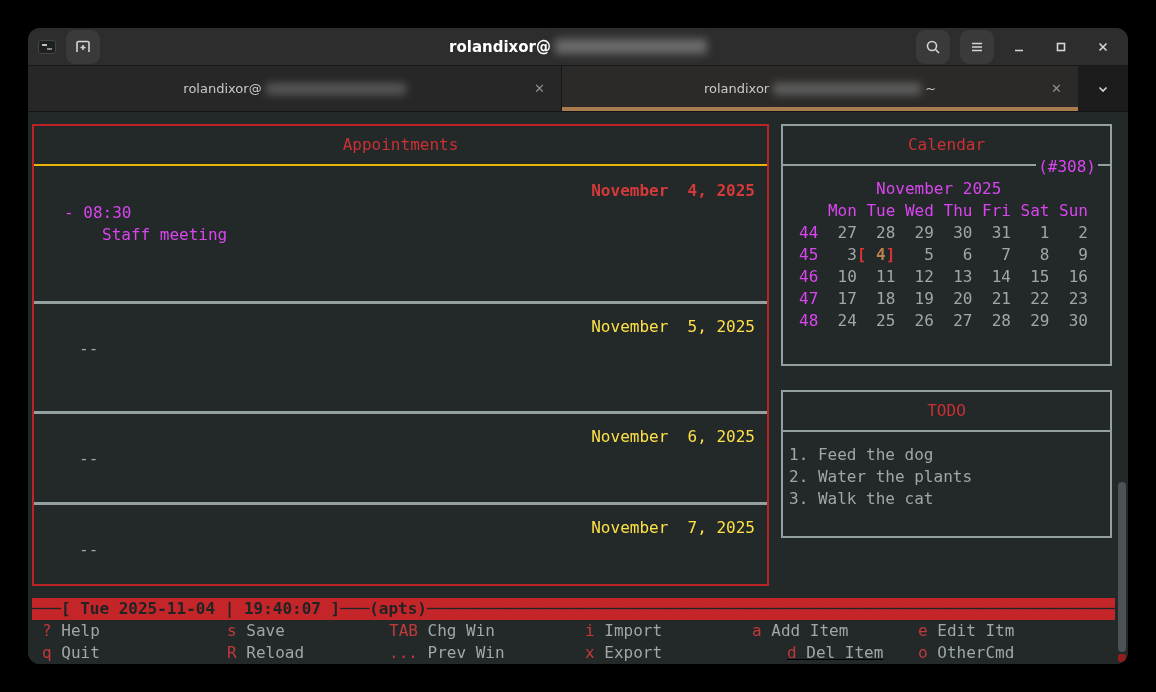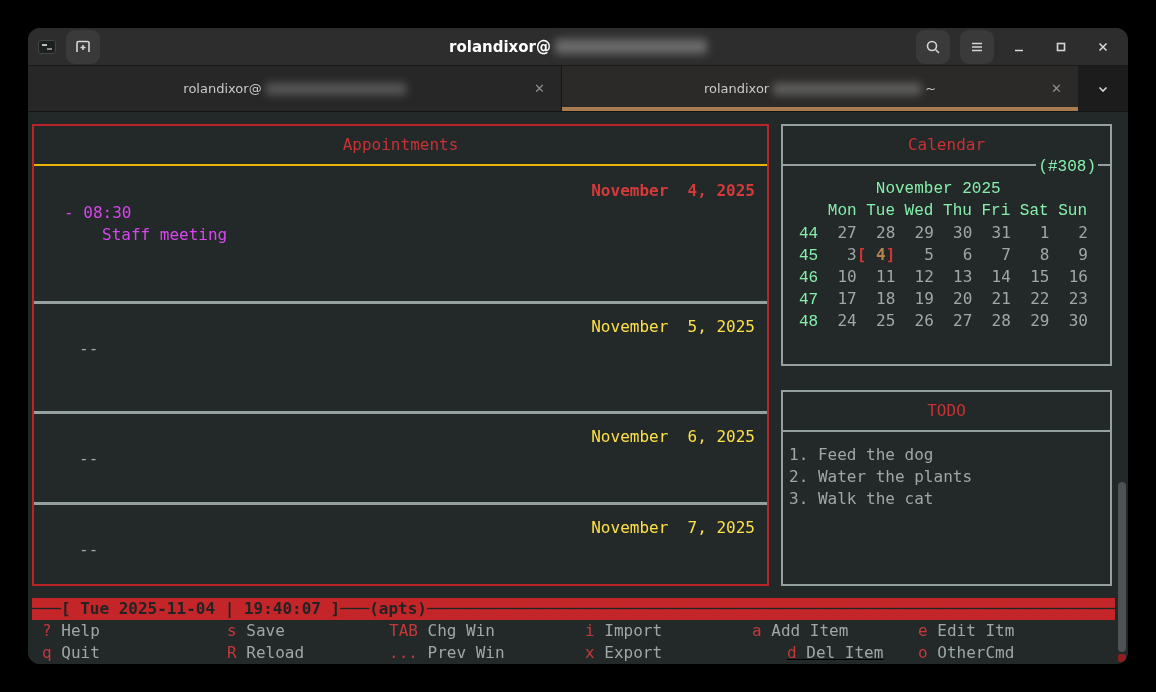--- a/index.html
+++ b/index.html
@@ -48,37 +48,37 @@
   .terminal { position:absolute; left:0; top:84px; width:1100px; height:552px; background:#232828;
               font-family:"DejaVu Sans Mono","Liberation Mono",monospace; font-size:16px; line-height:22px; }
   .panel { position:absolute; }
   .panel-title { height:40px; display:flex; align-items:center; justify-content:center;
                  color:#c93134; font-size:16px; }
   .apts-panel { left:4px; top:12px; width:737px; height:462px; border:2px solid #bb2426; }
   .apts-panel .panel-title { border-bottom:2px solid #eab308; }
   .gray-panel { border:2px solid #94a1a0; }
   .gray-panel .panel-title { border-bottom:2px solid #94a1a0; }
   .cal-panel { left:753px; top:12px; width:331px; height:242px; }
-  .todo-panel { left:753px; top:278px; width:331px; height:196px; }
+  .todo-panel { left:753px; top:278px; width:331px; height:148px; }
   .cal-badge { position:absolute; top:30px; right:12px; height:22px; line-height:22px;
                background:#232828; color:#c93134; padding:0 2px; }
 
   .apt-content { position:absolute; left:0; top:42px; right:0; bottom:0; display:flex; flex-direction:column; }
   .apt-section { padding-top:12px; overflow:hidden; }
   .apt-section.grow { flex:1; }
   .apt-sep { height:3px; background:#94a1a0; }
   .apt-date { height:22px; text-align:right; padding-right:12px; color:#fde047; white-space:pre; }
   .apt-date.current { color:#d43a3a; font-weight:bold; }
   .apt-line { height:22px; white-space:pre; }
   .apt-line.redtxt { color:#d946ef; }
   .apt-line.graytxt { color:#9fa8a6; }
 
   .cal-grid { padding:12px 0 0 16px; color:#9fa8a6; white-space:pre; }
   .cal-row { height:22px; }
-  .red { color:#86efac;font-family:Liberation Mono, monospace; }
+  .red { color:#d946ef; }
   .bracket { color:#d33434; font-weight:bold; }
   .orange { color:#b5824f; font-weight:bold; }
 
   .todo-items { padding:12px 0 0 6px; color:#9fa8a6; }
   .todo-items div { height:22px; white-space:pre; }
 
   .statusbar { position:absolute; left:4px; top:486px; width:1083px; height:22px; background:#c32528;
                color:#1f2425; white-space:pre; overflow:hidden; font-weight:bold; }
   .keyrow { position:absolute; left:4px; height:22px; width:1080px; }
   .keycell { position:absolute; top:0; white-space:pre; }

